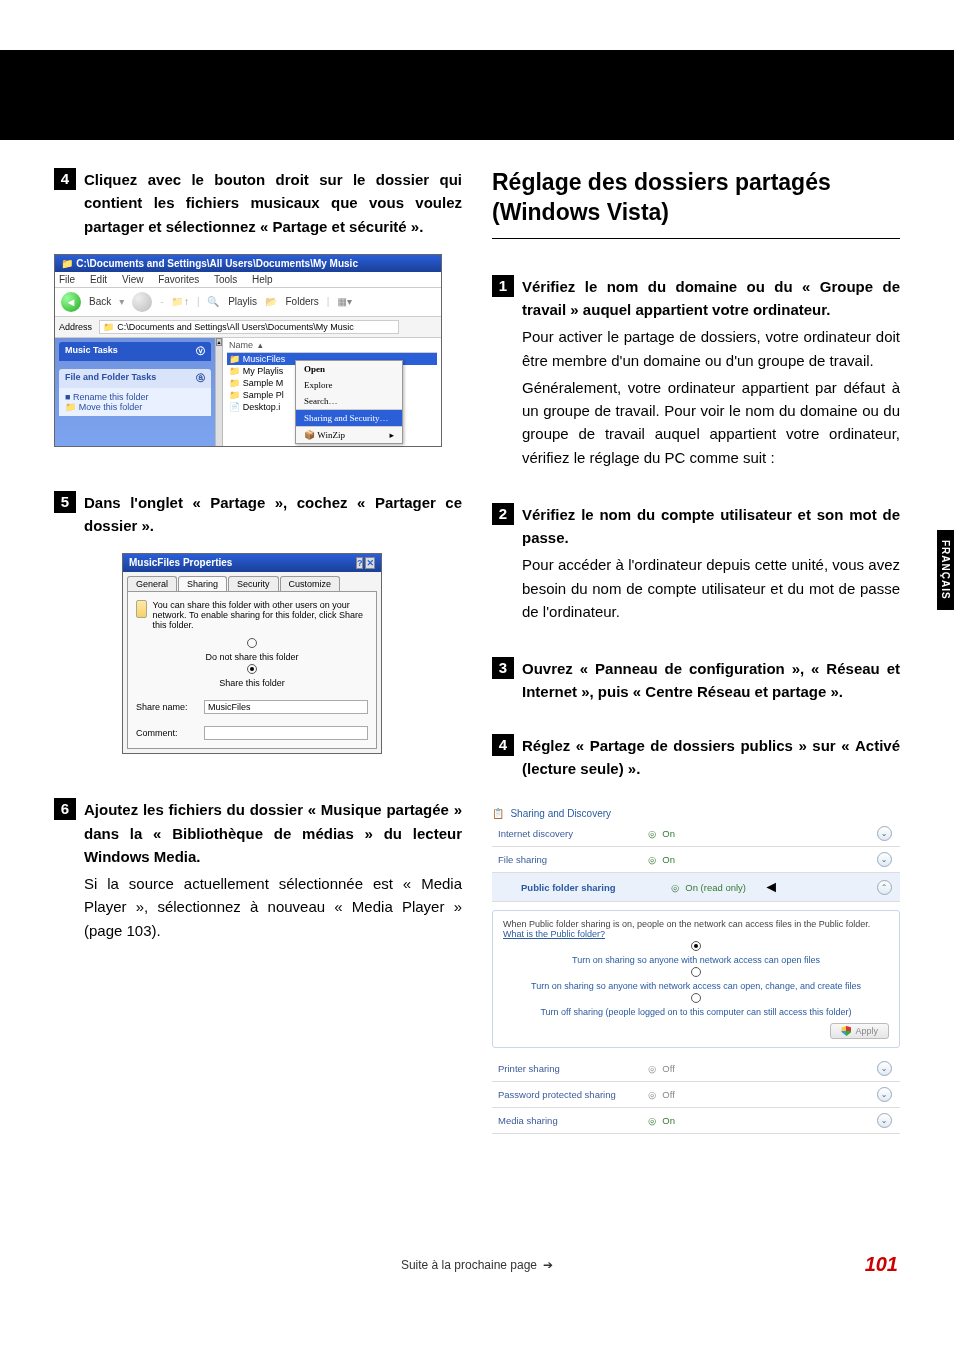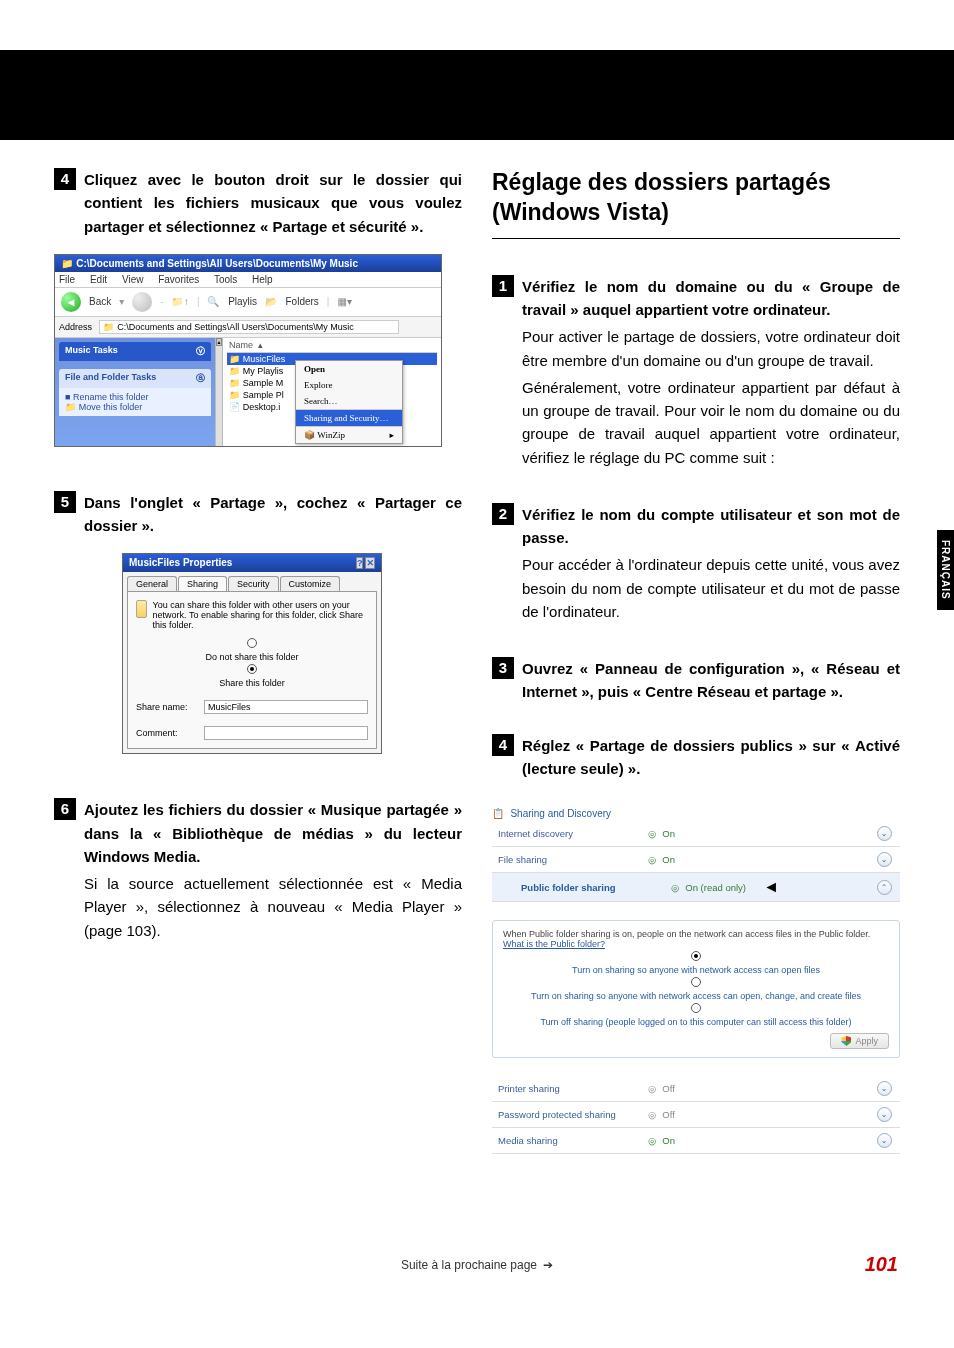--- a/index.html
+++ b/index.html
@@ -208,21 +208,21 @@
   .vista-row .vl { width:150px;color:#3a5b9a;}
   .vl.bold { font-weight:bold;color:#2a5aa0;margin-left:23px;}
   .vista-row .vc { flex:1;display:flex;align-items:center;gap:6px;color:#357a33;}
   .vista-row .vc.g { color:#357a33;}
   .vista-row .vr { width:20px;text-align:center;}
   .circle-btn { width:15px;height:15px;border:1px solid #9ab;border-radius:50%;display:inline-flex;align-items:center;justify-content:center;background:linear-gradient(#fff,#e0eaf5);font-size:8px;color:#567;}
   .vista-panel {
     border:1px solid #c9d6ea;
     border-radius:3px;
     padding:8px 10px;
-    margin:18px 0;
+    margin:8px 0;
     font-size:9px;
     color:#444;
     background:#fff;
   }
   .vista-panel a { color:#2a5aa0;text-decoration:underline;}
   .vista-panel .radio { font-size:9px;color:#2a5aa0;margin:2px 0;}
   .apply-row { text-align:right;margin-top:6px;}
   .apply-btn {
     display:inline-flex;align-items:center;gap:4px;
     border:1px solid #bbb;border-radius:3px;

